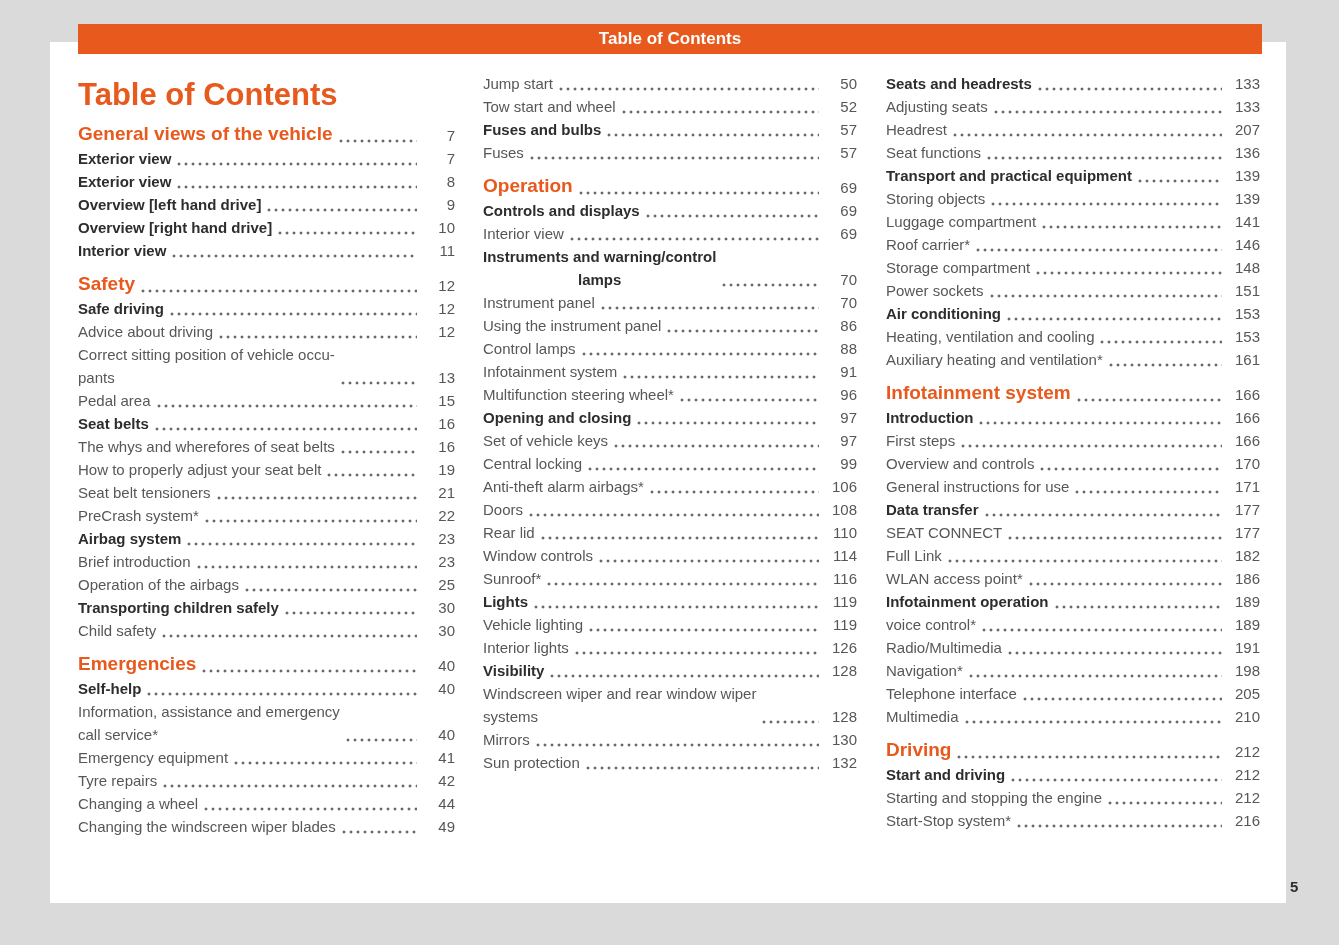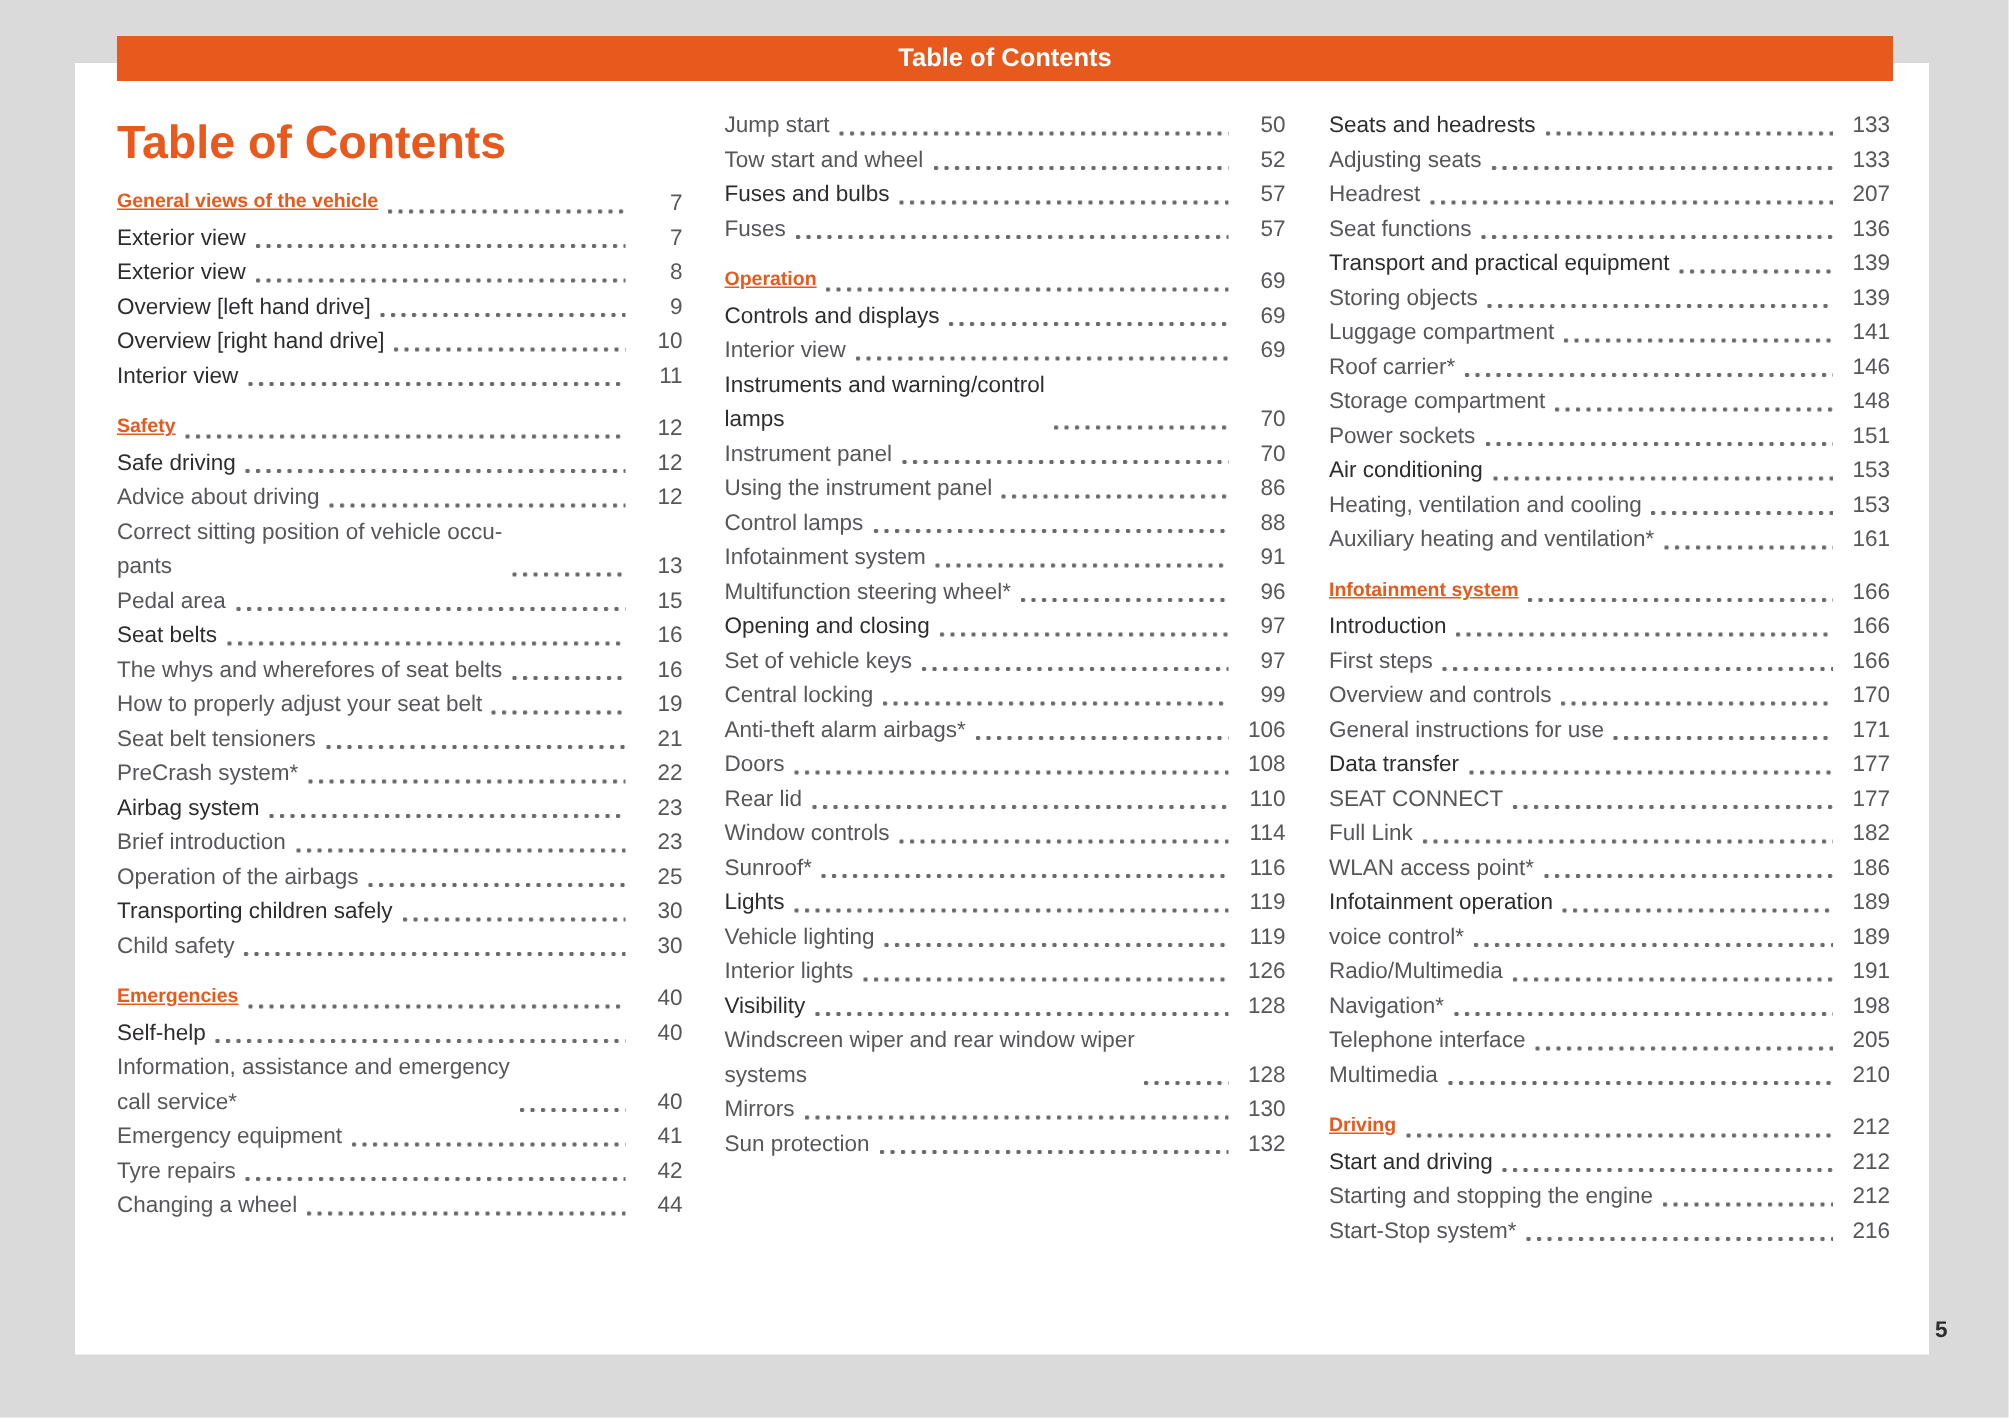--- a/index.html
+++ b/index.html
@@ -33,25 +33,25 @@
     color: var(--accent, #e8591d);
     font-size: 31px; line-height: 34px; font-weight: bold;
     letter-spacing: 0px;
   }
   .row {
     display: flex; align-items: flex-end;
     font-size: 15px; line-height: 23px;
     color: var(--gray, #57575a);
   }
   .row .label { white-space: pre-line; flex: 0 1 auto; }
-  .row.section .label { color: var(--dark, #2d2d2f); font-weight: normal; }
+  .row.section .label { color: var(--dark, #2d2d2f); font-weight: bold; text-align: center; }
   .row.chapter { margin-top: 8px; }
   .row.chapter .label {
     color: var(--accent, #e8591d); font-weight: bold;
-    font-size: 13px; line-height: 27px; text-decoration: underline;
+    font-size: 19px; line-height: 27px;
   }
   .dots {
     flex: 1 1 auto; min-width: 10px;
     height: 4px; margin: 0 4px 4px 6px;
     background-image: radial-gradient(circle at 2px 2px, var(--dot, #69696b) 1.3px, transparent 1.7px);
     background-size: 7px 4px; background-repeat: repeat-x;
     background-position: left bottom;
   }
   .pageno { flex: 0 0 auto; min-width: 34px; text-align: right; color: var(--gray, #57575a); font-size: 15px; line-height: 23px; }
   .folio {
@@ -201,20 +201,25 @@
         <div class="row sub">
           <span class="label">Tyre repairs</span>
           <span class="dots"></span>
           <span class="pageno">42</span>
         </div>
         <div class="row sub">
           <span class="label">Changing a wheel</span>
           <span class="dots"></span>
           <span class="pageno">44</span>
         </div>
+        <div class="row sub">
+          <span class="label">Changing the windscreen wiper blades</span>
+          <span class="dots"></span>
+          <span class="pageno">49</span>
+        </div>
       </div>
   </div>
   <div class="col col-2">
     <div class="rows">
         <div class="row sub">
           <span class="label">Jump start</span>
           <span class="dots"></span>
           <span class="pageno">50</span>
         </div>
         <div class="row sub">

